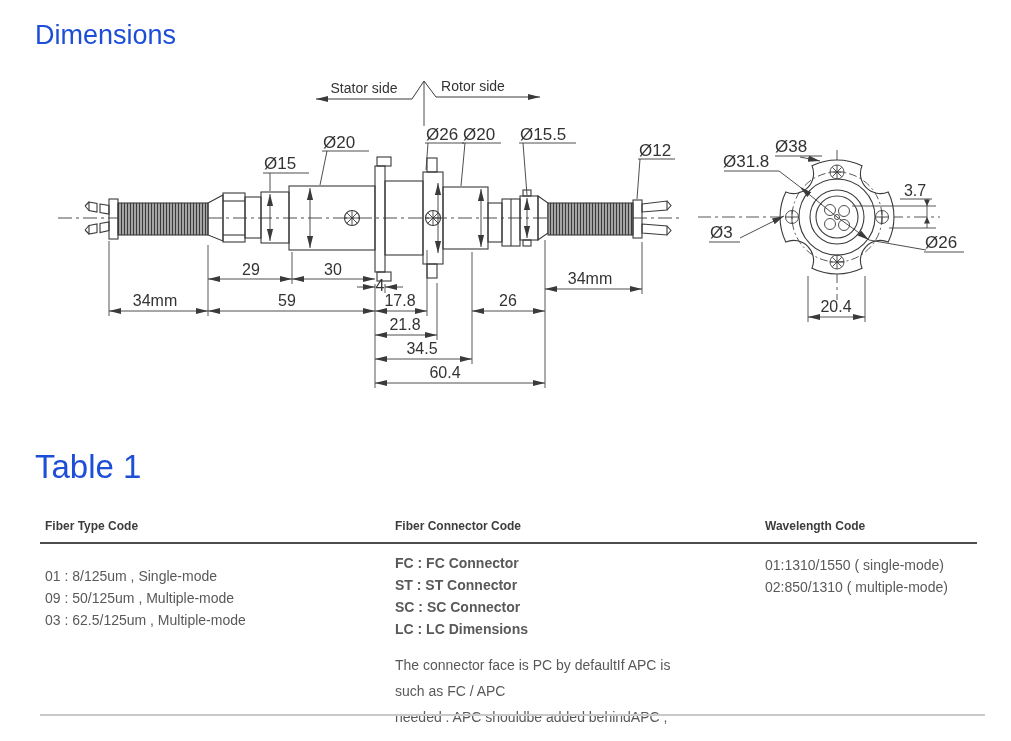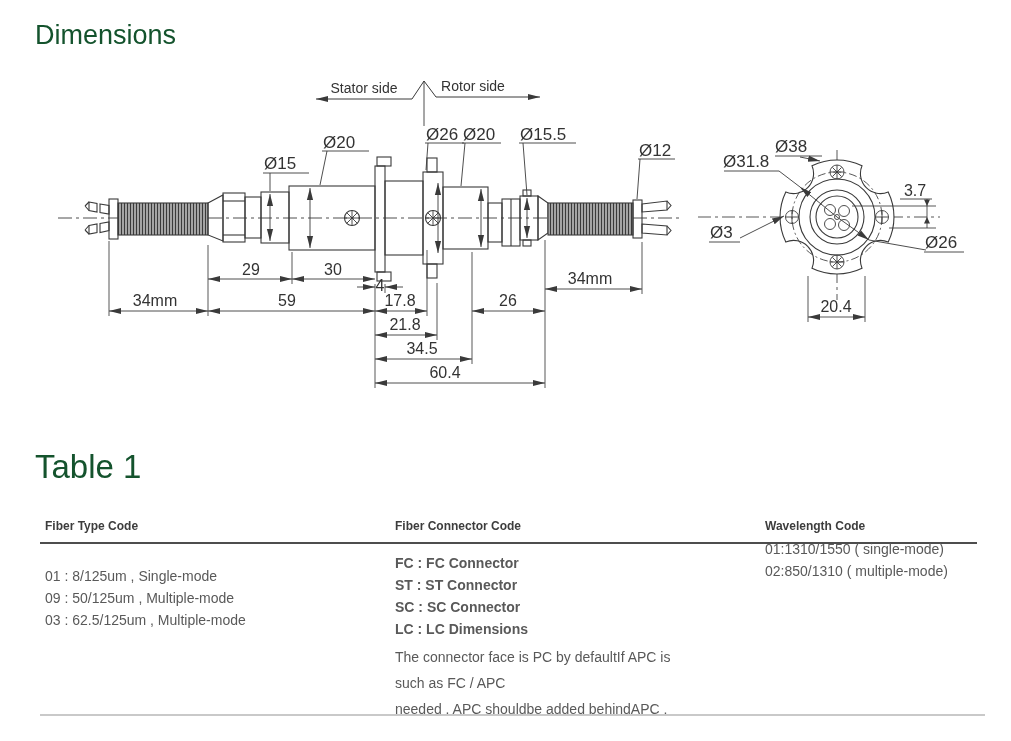--- a/index.html
+++ b/index.html
@@ -1,36 +1,36 @@
 <!DOCTYPE html>
 <html><head>
 <meta charset="utf-8">
 <style>
   html,body{margin:0;padding:0;}
   body{
     width:1011px;height:741px;position:relative;background:#ffffff;
     font-family:"Liberation Sans",sans-serif;overflow:hidden;
   }
-  .heading{position:absolute;color:#14532d;font-weight:400;}
+  .heading{position:absolute;color:#1d4ed8;font-weight:400;}
   #heading-dimensions{left:35px;top:20px;font-size:27px;}
   #heading-table{left:35px;top:448px;font-size:33px;}
   #drawing-svg{position:absolute;left:0;top:0;}
   #drawing-svg text{font-family:"Liberation Sans",sans-serif;fill:#333333;}
   #drawing-svg .sr{font-size:14px;}
   #drawing-svg .dim{font-size:16px;}
   #drawing-svg .dia{font-size:17px;}
   .tcol{position:absolute;top:516px;color:#595959;font-size:14px;line-height:22px;}
   .tcol .th{font-weight:700;font-size:12px;color:#3d3d3d;line-height:21px;}
   #tcol-1{left:45px;width:340px;}
   #tcol-2{left:395px;width:350px;}
   #tcol-3{left:765px;width:246px;}
   #tcol-1 .items{margin-top:28px;}
   #tcol-2 .items{margin-top:15px;font-weight:bold;}
-  #tcol-3 .items{margin-top:1px;}
-  .note{margin-top:4px;line-height:26px;}
+  #tcol-3 .items{margin-top:17px;}
+  .note{margin-top:12px;line-height:26px;}
   .rule{position:absolute;height:2px;}
   #rule-header{left:40px;top:542px;width:937px;background:#4d4d4d;}
   #rule-bottom{left:40px;top:714px;width:945px;background:#c9c9c9;}
 </style>
 </head>
 <body>
 
 <div class="heading" id="heading-dimensions">Dimensions</div>
 
 <svg id="drawing-svg" width="1011" height="440" viewBox="0 0 1011 440">

